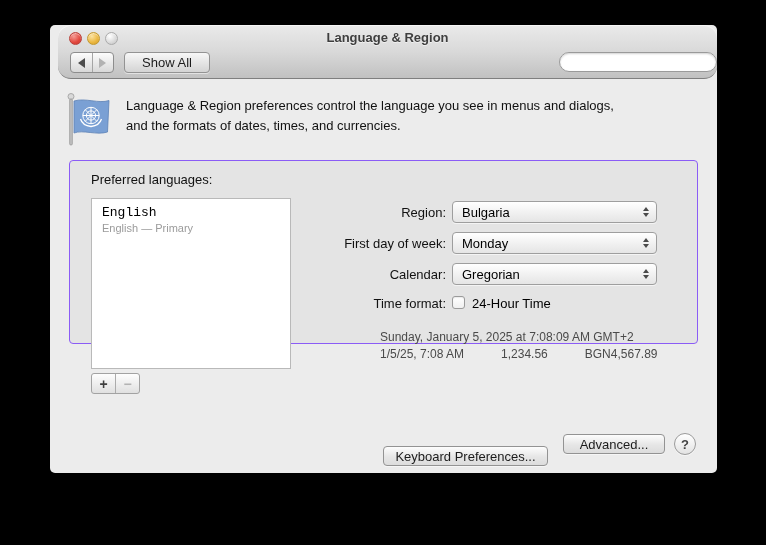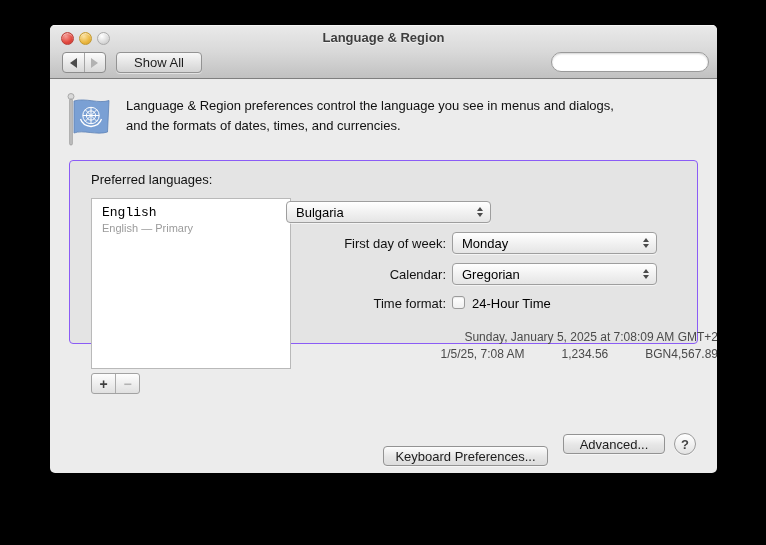--- a/index.html
+++ b/index.html
@@ -10,24 +10,25 @@
     -webkit-font-smoothing:antialiased;
   }
   .window{
     position:absolute;left:50px;top:25px;width:667px;height:448px;
     background:#ececec;border-radius:5px;
     box-shadow:0 10px 30px rgba(0,0,0,.75);
     overflow:hidden;
   }
   
   .header{
-    position:absolute;left:0;top:0;right:0;height:53px;
+    position:absolute;left:8px;top:0;right:0;height:53px;
     background:linear-gradient(#eaeaea 0%,#d9d9d9 50%,#c1c1c1 100%);
     border-bottom:1px solid #7f7f7f;
     box-shadow:inset 0 1px 0 rgba(255,255,255,.6);
+    border-radius:13px;
   }
   .window-title{
     position:absolute;left:0;right:0;top:5px;text-align:center;
     font-size:13px;font-weight:bold;color:#3e3e3e;
     text-shadow:0 1px 0 rgba(255,255,255,.55);
   }
   .traffic{position:absolute;top:6.5px;width:13px;height:13px;border-radius:50%;box-shadow:inset 0 1px 1px rgba(255,255,255,.5);}
   .tl-close{left:11px;background:radial-gradient(circle at 35% 30%,#f49c95,#e2463c 60%,#c13e35);border:1px solid #b93f38;box-sizing:border-box;}
   .tl-min{left:29px;background:radial-gradient(circle at 35% 30%,#fbe2a2,#eab63e 60%,#d19e2f);border:1px solid #c3992f;box-sizing:border-box;}
   .tl-zoom{left:47px;background:radial-gradient(circle at 35% 30%,#ffffff,#d6d6d6 65%,#bfbfbf);border:1px solid #ababab;box-sizing:border-box;}
@@ -98,21 +99,21 @@
   .popup-arrows{width:20px;display:flex;flex-direction:column;align-items:center;justify-content:center;gap:2px;}
   .arr-up{width:0;height:0;border-left:3.5px solid transparent;border-right:3.5px solid transparent;border-bottom:4.5px solid #4a4a4a;}
   .arr-down{width:0;height:0;border-left:3.5px solid transparent;border-right:3.5px solid transparent;border-top:4.5px solid #4a4a4a;}
   .checkbox-row{position:absolute;display:flex;align-items:flex-start;height:16px;}
   .checkbox{
     width:13px;height:13px;border:1px solid #9b9b9b;border-radius:3px;
     background:linear-gradient(#ffffff,#f0f0f0);appearance:none;-webkit-appearance:none;margin:0;
     box-shadow:inset 0 1px 1px rgba(0,0,0,.08);
   }
   .checkbox-label{font-size:13px;color:#000;margin-left:7px;}
-  .preview{position:absolute;left:318px;width:350px;text-align:right;font-size:12px;color:#4a4a4a;}
+  .preview{position:absolute;left:330px;width:350px;text-align:left;font-size:12px;color:#4a4a4a;}
   .preview .gap{margin-left:37px;}
   
   .footer-btn{position:absolute;height:20px;font-size:13px;}
   .kbd-btn{left:333px;top:421px;width:165px;}
   .adv-btn{left:513px;top:409px;width:102px;}
   .help-btn{
     position:absolute;left:624px;top:408px;width:22px;height:22px;border-radius:50%;
     border:1px solid #9b9b9b;background:linear-gradient(#ffffff,#e3e3e3);
     display:flex;align-items:center;justify-content:center;
     font-size:13px;font-weight:bold;color:#444;box-sizing:border-box;
@@ -182,20 +183,21 @@
       <div class="cell plus">
           <span>+</span>
         </div>
       <div class="cell minus">
           <span>−</span>
         </div>
     </div>
   </div>
 
   <div class="form-row" style="left:236px;top:176px;">
+    <div class="form-label">Region:</div>
     <div class="popup">
       <span class="popup-text">Bulgaria</span>
       <span class="popup-arrows">
           <span class="arr-up"></span>
           <span class="arr-down"></span>
         </span>
     </div>
   </div>
 
   <div class="form-row" style="left:236px;top:207px;">

